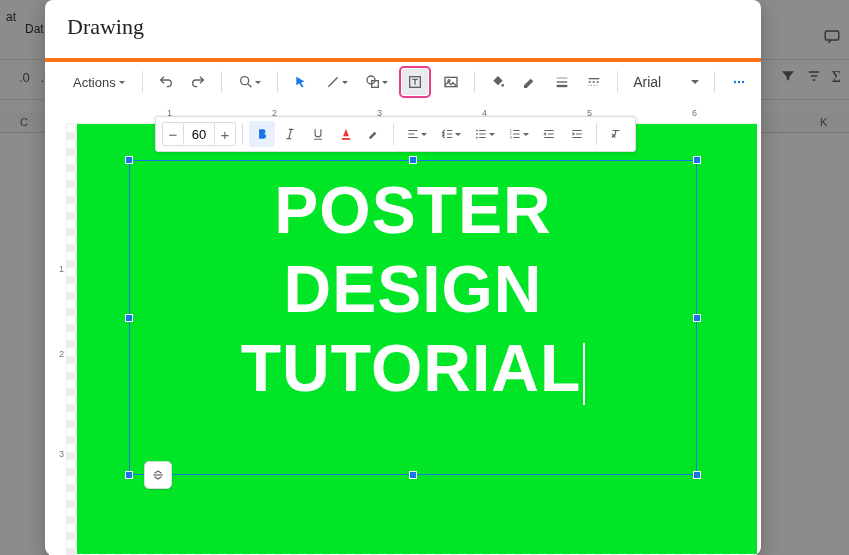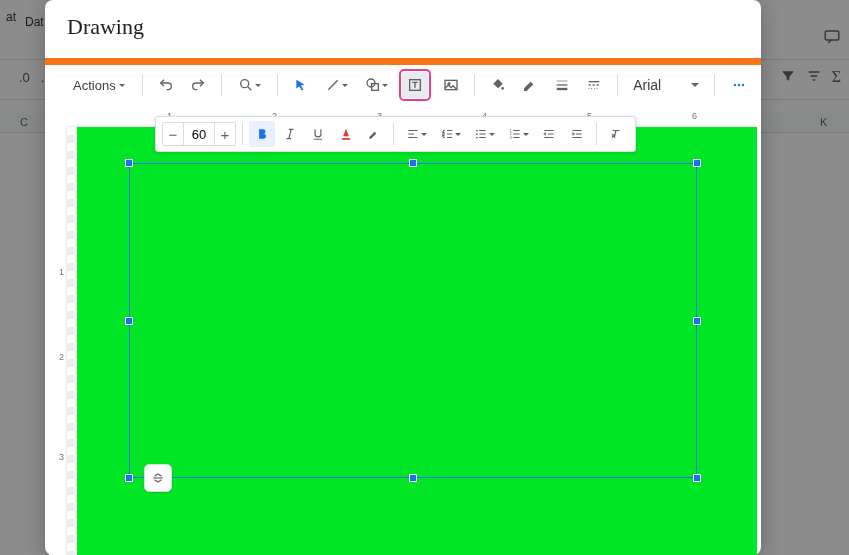--- a/index.html
+++ b/index.html
@@ -90,21 +90,21 @@
     padding: 11px 22px;
     border-radius: 4px;
     cursor: pointer;
     border:none;
   }
   .main-toolbar {
     display:flex;
     align-items:center;
     gap: 7px;
     padding: 4px 10px 4px 22px;
-    border-top:7px solid #f97316;
+    border-top:4px solid #f97316;
     position:relative;
   }
   .tb-btn {
     width: 26px; height: 26px;
     display:flex; align-items:center; justify-content:center;
     border-radius:3px;
     cursor:pointer;
     color:#5f6368;
     position:relative;
   }
@@ -226,21 +226,21 @@
     box-shadow:0 1px 2px rgba(0,0,0,0.15);
   }
 </style>
 </head>
 <body>
 
 <div class="sheet-bg">
   <div class="sheet-top">
     <div class="rowlabels">
       <span style="position:absolute;left:6px;top:0;font-size:12px;color:#333;">at</span>
-      <span style="position:absolute;left:25px;top:5px;font-size:12px;color:#333;">Dat</span>
+      <span style="position:absolute;left:25px;top:12px;font-size:12px;color:#333;">Dat</span>
     </div>
     <div class="sheet-right-icons">
       <span>
         <svg width="18" height="18" viewBox="0 0 24 24" fill="none" stroke="#5f6368" stroke-width="2">
             <rect x="3" y="4" width="18" height="12" rx="2"></rect>
             <path d="M7 20l4-4"></path>
           </svg>
       </span>
     </div>
   </div>
@@ -396,20 +396,25 @@
       <div class="green-rect"></div>
       <div class="textbox-sel">
         <div class="sel-handle nw"></div>
         <div class="sel-handle n"></div>
         <div class="sel-handle ne"></div>
         <div class="sel-handle w"></div>
         <div class="sel-handle e"></div>
         <div class="sel-handle sw"></div>
         <div class="sel-handle s"></div>
         <div class="sel-handle se"></div>
+        <div class="textcontent">
+          <span class="line">POSTER</span>
+          <span class="line">DESIGN</span>
+          <span class="line"><span>TUTORIAL</span><span class="cursor-bar"></span></span>
+        </div>
         <div class="overflow-btn">
           <svg width="14" height="14" viewBox="0 0 24 24" fill="none" stroke="#5f6368" stroke-width="2">
               <path d="M6 9l6-4 6 4"></path>
               <path d="M6 15l6 4 6-4"></path>
               <path d="M4 12h16"></path>
             </svg>
         </div>
       </div>
     </div>
   </div>

